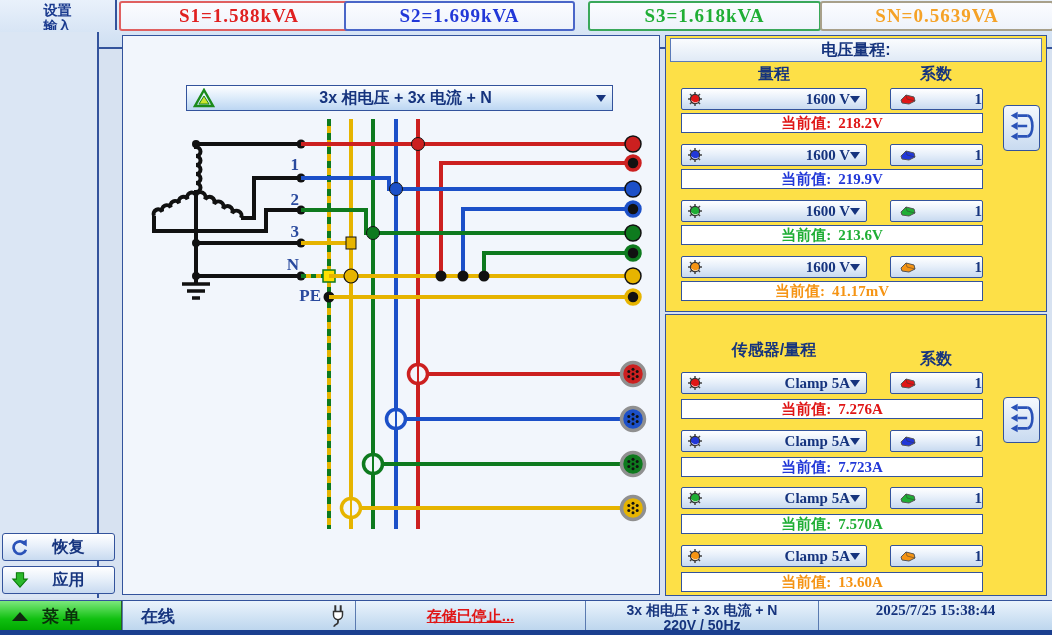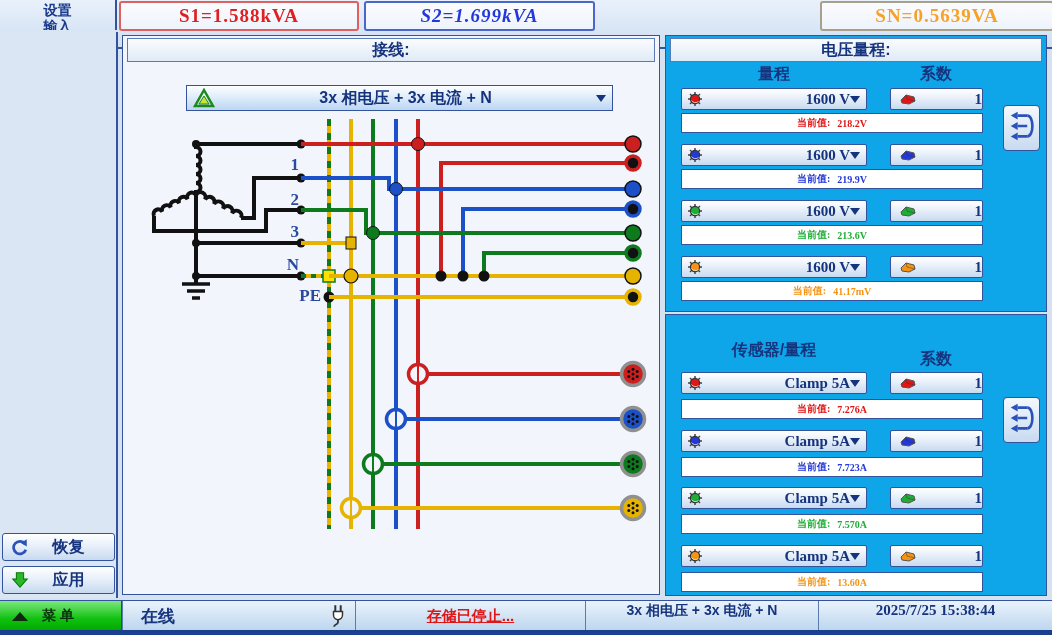--- a/index.html
+++ b/index.html
@@ -9,73 +9,74 @@
   
   .hdr{position:absolute;left:0;top:0;width:1052px;height:49px;
        background:linear-gradient(#e9f1fb,#cfdff2);border-bottom:2px solid #33539c;box-sizing:border-box;padding-left:20px;}
   .hdr-tab{position:absolute;left:0;top:0;width:117px;height:30px;overflow:hidden;
        border-right:2px solid #33539c;box-sizing:border-box;text-align:center;
        color:#1a3a8e;font-weight:bold;font-size:14px;line-height:16px;padding-top:2px;}
   .sbox{position:absolute;top:1px;height:26px;border:2px solid;border-radius:3px;
        background:linear-gradient(#fbfcff,#eef3fb);display:flex;align-items:center;justify-content:center;
        font-weight:bold;font-size:19px;letter-spacing:1px;}
   
-  .leftcol{position:absolute;left:0;top:32px;width:118px;height:566px;background:#dbe6f4;
+  .leftcol{position:absolute;left:0;top:32px;width:99px;height:566px;background:#dbe6f4;
        border-right:2px solid #33539c;box-sizing:border-box;}
   .side-btn{position:absolute;left:2px;width:113px;height:28px;border:1.5px solid #33539c;border-radius:3px;
        background:linear-gradient(#ffffff,#e8f0fa 45%,#c8daf0);display:flex;align-items:center;
        color:#16347e;font-weight:bold;font-size:16px;box-sizing:border-box;cursor:default;}
   .side-btn .ic{margin:0 8px 0 8px;display:flex;}
   .side-btn .lbl{flex:1;text-align:center;margin-right:14px;}
   
-  .panel{position:absolute;border:1.5px solid #33539c;background:#0ea5e9;box-sizing:border-box;}
+  .panel{position:absolute;border:1.5px solid #33539c;background:#fde047;box-sizing:border-box;}
   .ptitle{position:absolute;left:4px;right:4px;top:2px;height:22px;border:1px solid #5a7ab8;
        background:linear-gradient(#fafcfe,#e0eaf6);display:flex;align-items:center;justify-content:center;
        color:#16347e;font-weight:bold;font-size:16px;}
   .colhdr{position:absolute;color:#16347e;font-weight:bold;font-size:16px;text-align:center;}
   
   .dd{position:absolute;height:22px;border:1.5px solid #33539c;border-radius:2px;box-sizing:border-box;
       background:linear-gradient(#ffffff,#e8f0fa 45%,#c8daf0);display:flex;align-items:center;}
   .dd .txt{flex:1;text-align:right;color:#16347e;font-weight:bold;font-size:15px;}
   .arrow-dn{width:0;height:0;border-left:5px solid transparent;border-right:5px solid transparent;
       border-top:7px solid #16347e;margin-right:6px;}
   .valbox{position:absolute;height:20px;border:1px solid #33539c;background:#fff;box-sizing:border-box;
-      display:flex;align-items:center;justify-content:center;font-weight:bold;font-size:10px;}
+      display:flex;align-items:center;justify-content:center;font-weight:bold;font-size:15px;}
   .valbox .vl{margin-right:7px;}
   .loopbtn{position:absolute;width:37px;height:46px;border:1.5px solid #33539c;border-radius:4px;box-sizing:border-box;
       background:linear-gradient(#f4f8fd,#c8daf0);display:flex;align-items:center;justify-content:center;}
   
   .wdd{position:absolute;left:63px;top:49px;width:427px;height:26px;border:1.5px solid #33539c;box-sizing:border-box;
       background:linear-gradient(#fdfeff,#dcebfa 50%,#bcd6f2);display:flex;align-items:center;}
   .wdd .txt{flex:1;text-align:center;color:#16347e;font-weight:bold;font-size:16px;}
   
   .sbar{position:absolute;left:0;top:600px;width:1052px;height:30px;
       background:linear-gradient(#eaf3fc,#bdd6ee);border-top:1.5px solid #33539c;box-sizing:border-box;}
   .sb-sec{position:absolute;top:0;height:30px;border-left:1px solid #5a7ab0;box-sizing:border-box;}
   .menu-btn{position:absolute;left:0;top:0;width:122px;height:30px;
       background:linear-gradient(#7ce87c,#10c010 60%,#00a800);display:flex;align-items:center;
       border-right:1px solid #2a5a2a;box-sizing:border-box;}
   .menu-btn .tri{width:0;height:0;border-left:8px solid transparent;border-right:8px solid transparent;
       border-bottom:9px solid #102810;margin:0 14px 0 12px;}
-  .menu-btn .lbl{color:#0a300a;font-weight:bold;font-size:14px;letter-spacing:4px;}
+  .menu-btn .lbl{color:#0a300a;font-weight:bold;font-size:17px;letter-spacing:4px;}
   .sb-txt{color:#16347e;font-weight:bold;}
   .two-line{overflow:hidden;text-align:center;font-size:14px;line-height:15px;padding-top:2px;box-sizing:border-box;}
   .bstrip{position:absolute;left:0;top:630px;width:1052px;height:5px;background:#1b3f8f;}
   .red-txt{color:#e01616;}
 </style>
 </head>
 <body>
 
 <div class="hdr">
   <div class="hdr-tab">
     <div>设置</div>
     <div>输入</div>
   </div>
   <div class="sbox serif" style="left: 119px; width: 236px; color: rgb(224, 32, 32); border-color: rgb(224, 96, 96);">S1=1.588kVA</div>
-  <div class="sbox serif" style="left: 364px; width: 227px; color: rgb(34, 56, 216); border-color: rgb(74, 102, 200); font-style: italic;">S2=1.699kVA</div>
+  <div class="sbox serif" style="left: 344px; width: 227px; color: rgb(34, 56, 216); border-color: rgb(74, 102, 200);">S2=1.699kVA</div>
+  <div class="sbox serif" style="left: 588px; width: 229px; color: rgb(31, 174, 53); border-color: rgb(58, 168, 90);">S3=1.618kVA</div>
   <div class="sbox serif" style="left: 820px; width: 230px; color: rgb(245, 162, 39); border-color: rgb(168, 160, 138);">SN=0.5639VA</div>
 </div>
 
 <div class="leftcol">
   <div class="side-btn" style="top:501px;">
     <span class="ic">
       <svg width="18" height="18" viewBox="0 0 20 20">
         <path d="M15.5,6.5 A7,7 0 1 0 16.5,13" fill="none" stroke="#2a52b8" stroke-width="3"></path>
         <polygon points="17.5,1.5 17.5,9.5 11,5.5" fill="#2a52b8"></polygon>
       </svg>
@@ -86,23 +87,20 @@
     <span class="ic">
       <svg width="18" height="18" viewBox="0 0 20 20">
         <polygon points="6,2 14,2 14,9 18,9 10,18 2,9 6,9" fill="#2ab82a" stroke="#0a7a0a" stroke-width="1.2"></polygon>
       </svg>
     </span>
     <span class="lbl">应用</span>
   </div>
 </div>
 
 <div class="panel" style="left:122px;top:35px;width:538px;height:560px;background:#f2f6fc;">
-  <div class="ptitle">
-    <span>接线:</span>
-  </div>
   <div class="wdd">
     <span style="margin-left:6px;display:flex;">
       <svg width="22" height="20" viewBox="0 0 22 20">
         <polygon points="11,2 20,18 2,18" fill="none" stroke="#1a8a1a" stroke-width="2.4"></polygon>
         <polygon points="11,8 16,16 6,16" fill="#cbe430" stroke="#1a8a1a" stroke-width="1"></polygon>
       </svg>
     </span>
     <span class="txt">3x 相电压 + 3x 电流 + N</span>
     <span class="arrow-dn"></span>
   </div>
@@ -577,18 +575,19 @@
         <path d="M5,9 h10 v4 a5,5 0 0 1 -10,0 Z" fill="#fff" stroke="#333" stroke-width="1.6"></path>
         <path d="M10,18 v3 c0,3 -5,2 -4,5" fill="none" stroke="#333" stroke-width="2"></path>
       </svg>
     </span>
   </div>
   <div class="sb-sec" style="left:355px;width:230px;display:flex;align-items:center;justify-content:center;">
     <span class="red-txt" style="font-weight:bold;font-size:15px;text-decoration:underline;">存储已停止...</span>
   </div>
   <div class="sb-sec two-line sb-txt" style="left:585px;width:233px;">
     <div>3x 相电压 + 3x 电流 + N</div>
+    <div>220V / 50Hz</div>
   </div>
   <div class="sb-sec two-line sb-txt serif" style="left:818px;width:234px;font-size:15px;">
     <div>2025/7/25 15:38:44</div>
   </div>
 </div>
 <div class="bstrip"></div>
 
 </body></html>

